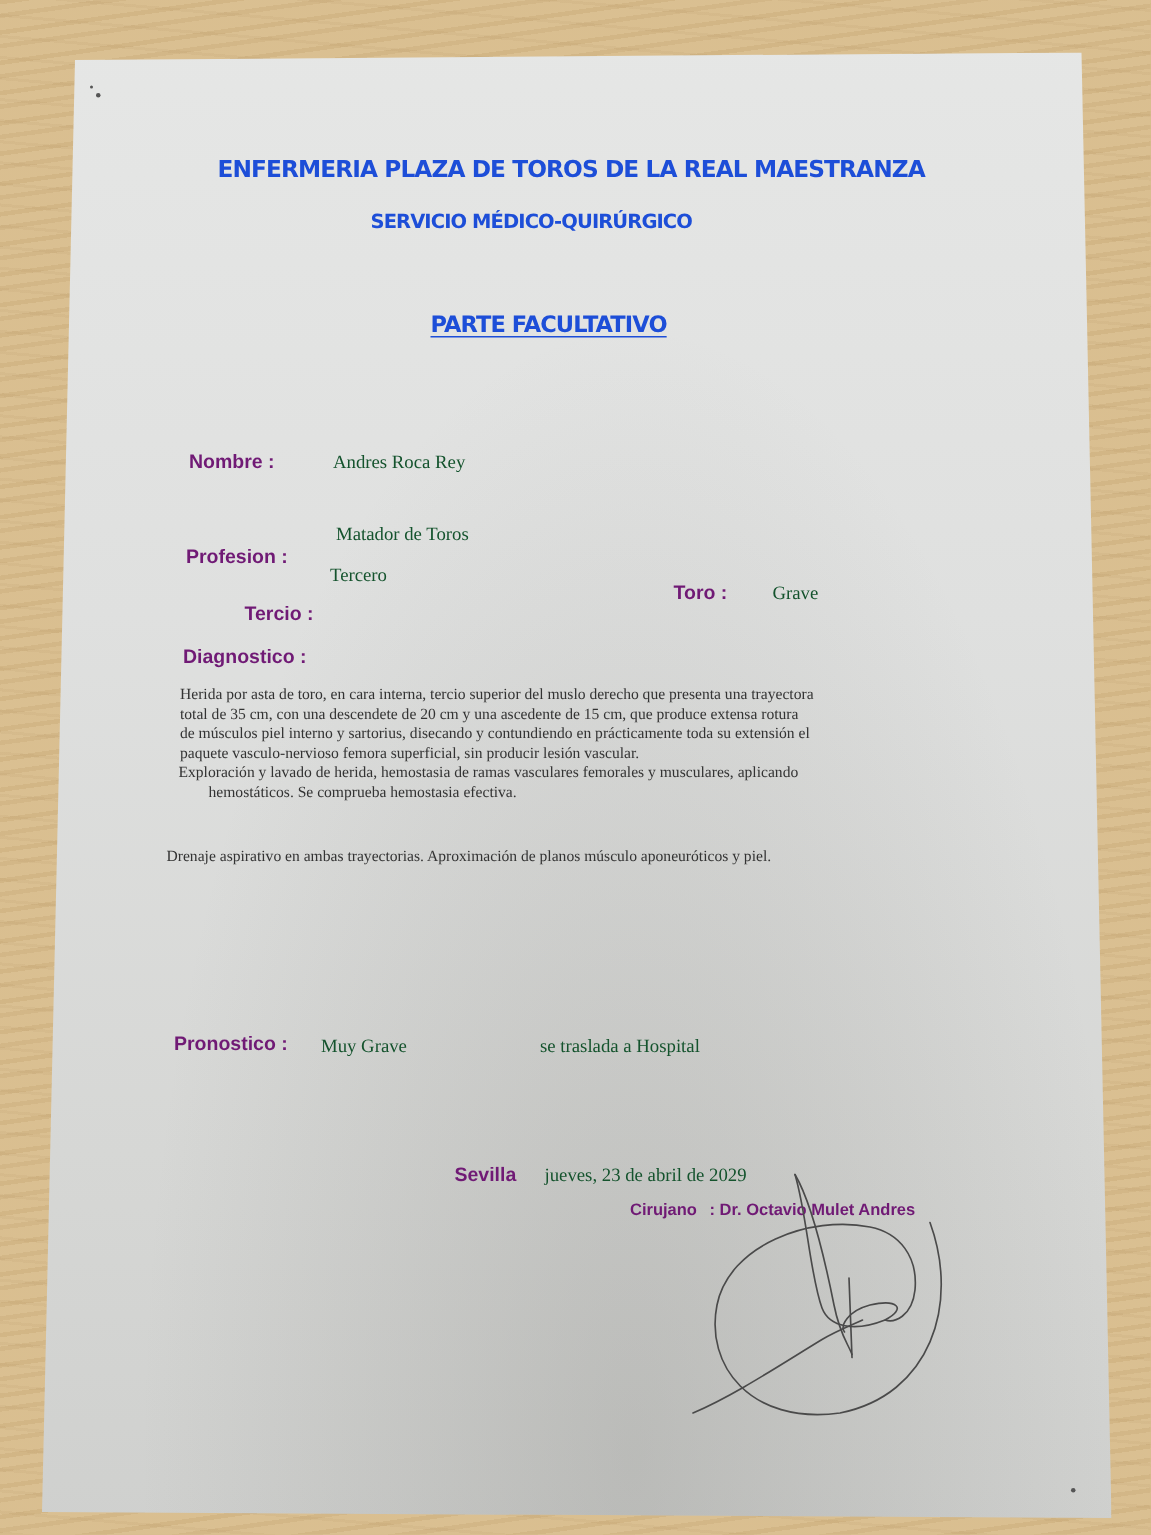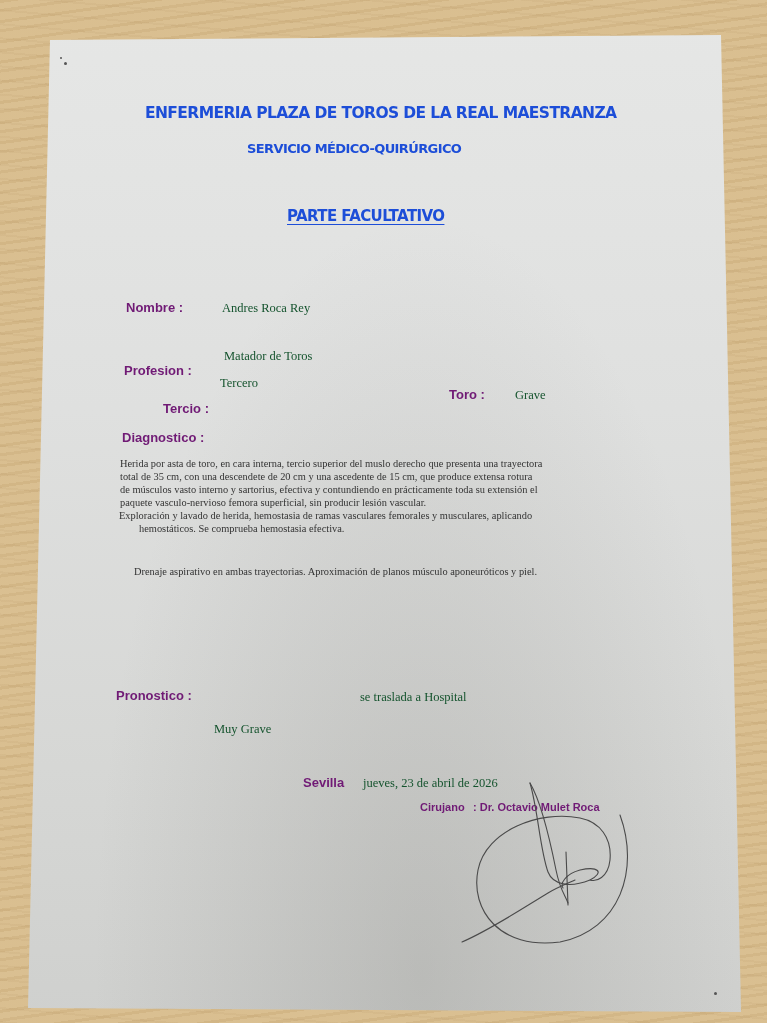--- a/index.html
+++ b/index.html
@@ -52,36 +52,36 @@
 <div class="t lbl" style="left:123px; top:401px;margin-left:40px;">Tercio :</div>
 <div class="t val" style="left:220px; top:376px;">Tercero</div>
 
 <div class="t lbl" style="left:449px; top:387px;">Toro :</div>
 <div class="t val" style="left:515px; top:388px;">Grave</div>
 
 <div class="t lbl" style="left:122px; top:430px;">Diagnostico :</div>
 
 <div class="t body" style="left:120px; top:458px;">Herida por asta de toro, en cara interna, tercio superior del muslo derecho que presenta una trayectora</div>
 <div class="t body" style="left:120px; top:471px;">total de 35 cm,  con una descendete de 20 cm y una ascedente de 15 cm, que produce extensa rotura</div>
-<div class="t body" style="left:120px; top:484px;">de músculos vasto interno y sartorius, efectiva y contundiendo en prácticamente toda su extensión el</div>
+<div class="t body" style="left:120px; top:484px;">de músculos piel interno y sartorius, disecando y contundiendo en prácticamente toda su extensión el</div>
 <div class="t body" style="left:120px; top:497px;">paquete vasculo-nervioso femora superficial, sin producir lesión vascular.</div>
 <div class="t body" style="left:119px; top:510px;">Exploración y lavado de herida, hemostasia de ramas vasculares femorales y musculares, aplicando</div>
 <div class="t body" style="left:119px; top:523px;padding-left:20px;">hemostáticos. Se comprueba hemostasia efectiva.</div>
 
-<div class="t body" style="left:134px; top:566px;">Drenaje aspirativo en ambas trayectorias. Aproximación de planos músculo aponeuróticos y piel.</div>
+<div class="t body" style="left:111px; top:566px;">Drenaje aspirativo en ambas trayectorias. Aproximación de planos músculo aponeuróticos y piel.</div>
 
 <div class="t lbl" style="left:116px; top:688px;">Pronostico :</div>
-<div class="t val" style="left:214px; top:690px;margin-top:32px;">Muy Grave</div>
+<div class="t val" style="left:214px; top:690px;">Muy Grave</div>
 <div class="t val" style="left:360px; top:690px;">se traslada a Hospital</div>
 
 <div class="t lbl" style="left:303px; top:775px;">Sevilla</div>
-<div class="t val" style="left:363px; top:776px;">jueves, 23 de abril de 2026</div>
+<div class="t val" style="left:363px; top:776px;">jueves, 23 de abril de 2029</div>
 
 <div class="t lbl" style="left:420px; top:801px; font-size:11px;">Cirujano</div>
-<div class="t lbl" style="left:473px; top:801px; font-size:11px;">: Dr. Octavio Mulet Roca</div>
+<div class="t lbl" style="left:473px; top:801px; font-size:11px;">: Dr. Octavio Mulet Andres</div>
 
 <svg class="sig" width="767" height="1023" viewBox="0 0 767 1023">
   <g fill="none" stroke="#4a4a4a" stroke-width="1.1" stroke-linecap="round">
     <path d="M530 783 C 540 800, 548 830, 556 870 C 560 890, 565 895, 568 903"></path>
     <path d="M530 783 C 538 810, 540 850, 548 872 C 553 885, 570 888, 590 880 C 605 872, 598 866, 580 870 C 565 874, 560 884, 563 888"></path>
     <path d="M566 852 L 568 905"></path>
     <path d="M620 815 C 640 870, 620 930, 560 942 C 500 950, 470 910, 478 870 C 486 830, 540 810, 580 818 C 600 822, 612 838, 610 860 C 608 878, 596 882, 590 880"></path>
     <path d="M462 942 C 490 930, 520 910, 548 893 C 556 888, 566 884, 575 880"></path>
   </g>
 </svg>

